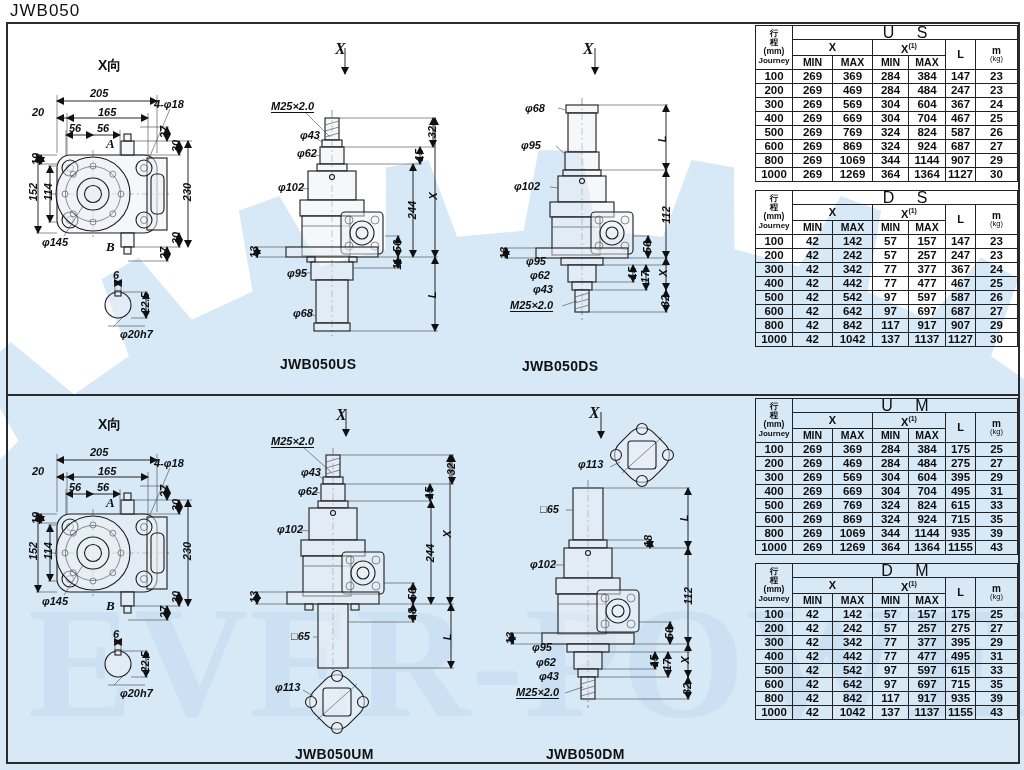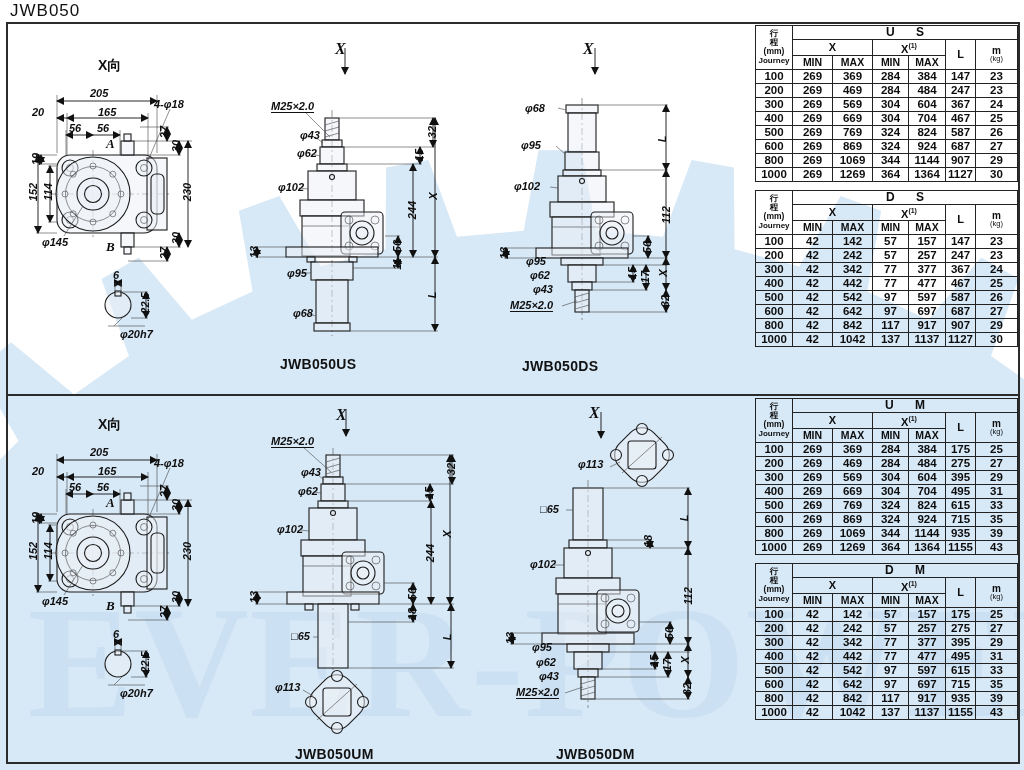--- a/index.html
+++ b/index.html
@@ -25,21 +25,21 @@
   .fvt{position:absolute;font:700 14px "Liberation Sans",sans-serif;z-index:2}
   .p{fill:rgba(236,240,245,.50);stroke:#1c1c1c;stroke-width:1.1}
   .dm{stroke:#111;stroke-width:.9;fill:none}
   .tn{stroke:#444;stroke-width:.6;fill:none}
   .cl{stroke:#555;stroke-width:.6;fill:none;stroke-dasharray:7 3 2 3}
   
   .tblbox{position:absolute;left:755px;width:262px;z-index:2}
   table{border-collapse:collapse;width:100%;table-layout:fixed;color:#0d0d0d}
   th,td{border:1px solid #222;text-align:center;padding:0;overflow:hidden}
   td{font-size:11.5px;font-weight:600;height:13px;line-height:13px}
-  .tbl-title{font-size:12px;font-weight:700;letter-spacing:9px;height:13px;line-height:13px;padding-left:9px}
+  .tbl-title{font-size:16px;font-weight:400;letter-spacing:9px;height:13px;line-height:13px;padding-left:9px}
   .jcol{font-size:8.5px;line-height:9px;font-weight:700}
   .jcol .en{font-size:8px;line-height:9px}
   .subh{font-size:11px;font-weight:700;height:12px;line-height:12px}
   .subh sup{font-size:7px}
   .minmax{font-size:10.5px;font-weight:700;height:13px;line-height:13px}
   .mkg .m1{font-size:10px;line-height:9px;font-weight:700}
   .mkg .m2{font-size:7.5px;line-height:8px;font-weight:400}
 </style>
 </head>
 <body>
@@ -563,21 +563,21 @@
     <span class="dim v" style="left:193px;top:227px">56</span>
     <span class="dim v" style="left:34px;top:232px">13</span>
     <span class="dim" style="left:62px;top:241px">φ95</span>
     <span class="dim" style="left:66px;top:256px">φ62</span>
     <span class="dim" style="left:69px;top:270px">φ43</span>
     <span class="dim v" style="left:178px;top:255px">15</span>
     <span class="dim v" style="left:191px;top:259px">17</span>
     <span class="dim v" style="left:211px;top:254px">X</span>
     <span class="dim v" style="left:211px;top:283px">32</span>
     <span class="dim und" style="left:46px;top:286px">M25×2.0</span>
-    <span class="cap" style="left:86px;top:346px">JWB050DM</span>
+    <span class="cap" style="left:76px;top:346px">JWB050DM</span>
   </div>
 
   <div class="tblbox" style="top:25px">
     <table>
       <colgroup>
           <col style="width:37px">
           <col style="width:40px">
           <col style="width:40px">
           <col style="width:36px">
           <col style="width:37px">

